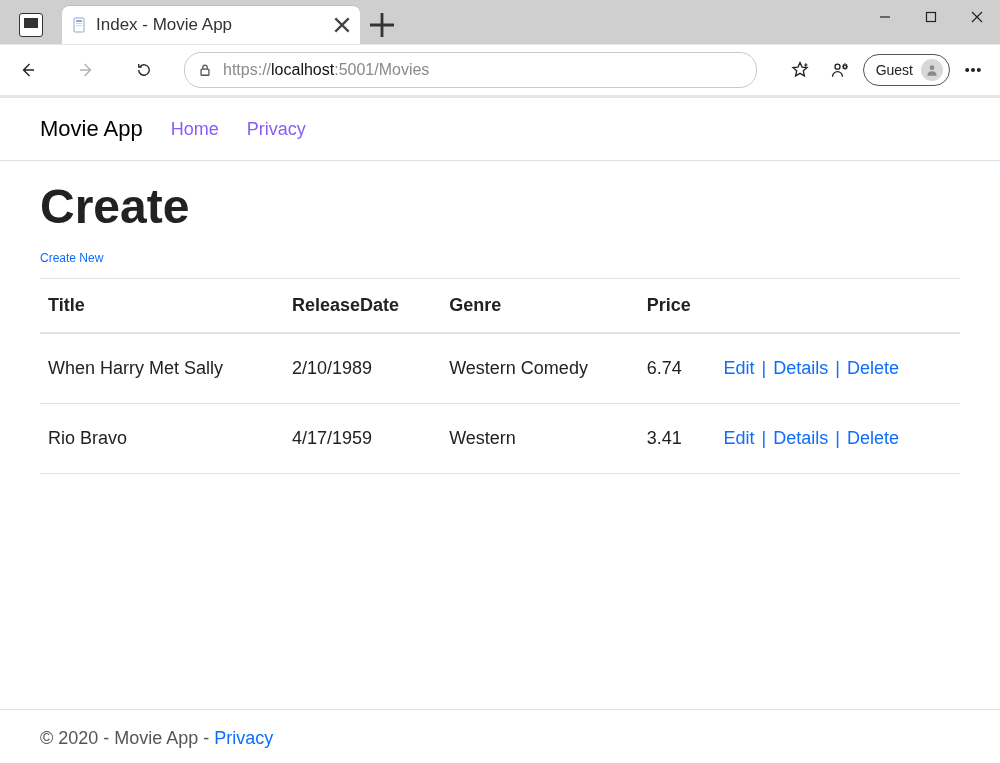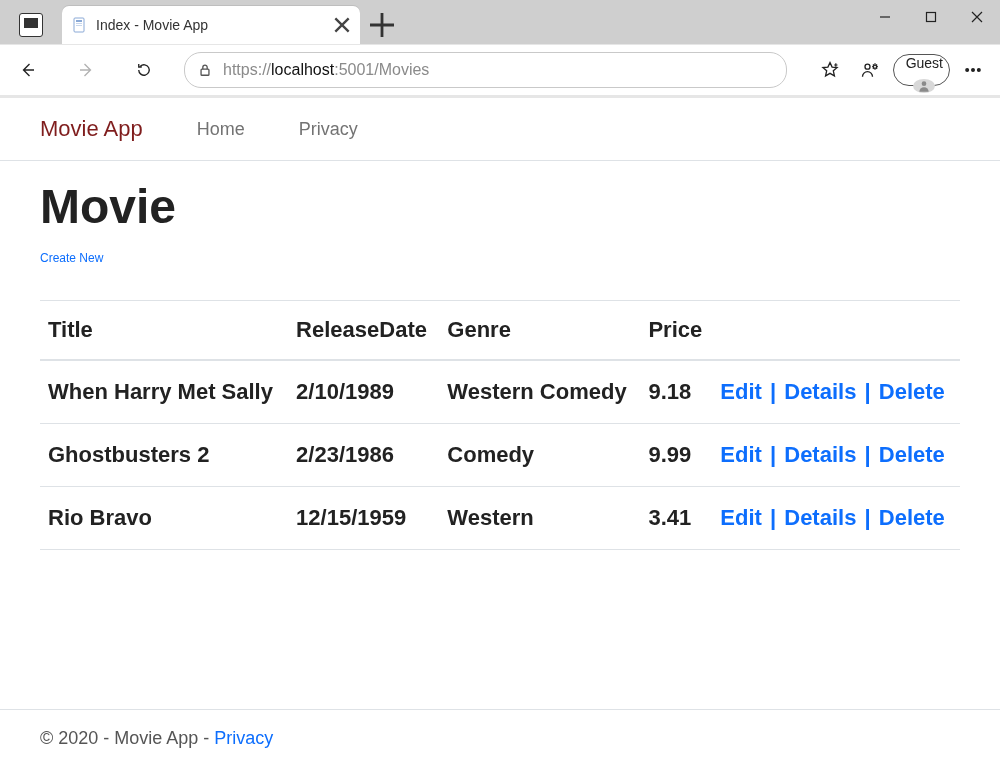--- a/index.html
+++ b/index.html
@@ -56,21 +56,21 @@
     padding: 0 8px 0 10px;
     gap: 8px;
     box-shadow: 0 -1px 0 rgba(0,0,0,0.08);
   }
   .tab .favicon {
     width: 16px; height: 16px; flex: 0 0 auto;
     display: inline-block;
   }
   .tab .favicon svg { width: 16px; height: 16px; }
   .tab .tab-title {
-    font-size: 14px; color: #333; flex: 1 1 auto;
+    font-size: 17px; color: #333; flex: 1 1 auto;
     white-space: nowrap; overflow: hidden; text-overflow: ellipsis;
   }
   .tab .tab-close {
     width: 20px; height: 20px; display: flex; align-items: center; justify-content: center;
     font-size: 14px; color: #555; border-radius: 3px;
   }
   .new-tab {
     width: 32px; height: 32px; display: flex; align-items: center; justify-content: center;
     margin-left: 6px; margin-bottom: 3px; font-size: 18px; color: #333;
   }
@@ -114,21 +114,21 @@
   .addr .lock { width: 16px; height: 16px; display:flex; align-items:center; justify-content:center; }
   .addr .lock svg { width: 14px; height: 14px; stroke:#555; stroke-width:1.5; fill:none; }
   .addr .url { outline: none; border: none; flex: 1; font-size: 16px; color: #111; background: transparent; }
   .addr .url .host { color: #111; }
   .addr .url .scheme, .addr .url .port, .addr .url .path { color: #8a8a8a; }
 
   .toolbar-right { display:flex; align-items:center; gap:6px; margin-left:4px; }
   .pill {
     height: 30px; border: 1.5px solid #555; border-radius: 16px;
     display: flex; align-items: center; gap: 8px; padding: 0 6px 0 12px;
-    font-size: 14px; color:#222;flex-direction:column;
+    font-size: 14px; color:#222;
   }
   .avatar {
     width: 22px; height: 22px; border-radius: 50%; background:#d8d8d8;
     display:flex; align-items:center; justify-content:center;
   }
   .avatar svg{ width:14px;height:14px; fill:#8a8a8a;}
   .icon-btn { width:34px; height:34px; display:flex; align-items:center; justify-content:center; }
   .icon-btn svg{ width:20px;height:20px; stroke:#222; stroke-width:1.6; fill:none;}
 
   
@@ -139,47 +139,46 @@
     box-sizing: border-box;
   }
   .site-nav {
     height: 62px;
     border-bottom: 1px solid var(--row-border);
     display:flex; align-items:center;
     padding: 0 40px;
     gap: 28px;
     font-size: 19px;
   }
-  .brand { font-size: 22px; color:#7f1d1d; }
-  .site-nav a.navlink { color:#737373; text-decoration:none; font-size:18px;margin-left:26px; }
+  .brand { font-size: 22px; color:#000000; }
+  .site-nav a.navlink { color:#8b5cf6; text-decoration:none; font-size:18px; }
 
   .container {
     padding: 12px 40px 20px 40px;
     flex: 1 1 auto;
   }
   h1.page-title { font-size: 48px; font-weight: 700; margin: 6px 0 14px 0; }
   a.create { color: var(--link); text-decoration:none; font-size:12px; }
 
   table.movies {
     width: 100%;
     border-collapse: collapse;
-    margin-top: 34px;
-    font-size: 22px;
+    margin-top: 12px;
+    font-size: 18px;
   }
   table.movies th {
     text-align: left; font-weight: 700;
     padding: 16px 8px;
     border-top: 1px solid var(--row-border);
     border-bottom: 2px solid var(--row-border);
   }
   table.movies td {
-    padding: 18px 8px;
+    padding: 24px 8px;
     border-bottom: 1px solid var(--row-border);
     vertical-align: middle;
-    font-weight: bold;
   }
   .actions a { color: var(--link); text-decoration: none; }
   .actions .sep { color: var(--link); padding: 0 2px; }
 
   footer.site-footer {
     border-top: 1px solid var(--row-border);
     background: var(--footer-bg);
     padding: 18px 40px;
     font-size: 18px;
     color: #555;
@@ -301,51 +300,44 @@
 
 <div class="viewport">
 
   <div class="site-nav">
     <span class="brand">Movie App</span>
     <a class="navlink">Home</a>
     <a class="navlink">Privacy</a>
   </div>
 
   <div class="container">
-    <h1 class="page-title">Movie</h1>
+    <h1 class="page-title">Create</h1>
     <a class="create">Create New</a>
 
     <table class="movies">
       <thead>
         <tr>
           <th>Title</th>
           <th>ReleaseDate</th>
           <th>Genre</th>
           <th>Price</th>
           <th></th>
         </tr>
       </thead>
       <tbody id="movies-body">
           <tr>
             <td>When Harry Met Sally</td>
             <td>2/10/1989</td>
             <td>Western Comedy</td>
-            <td>9.18</td>
-            <td class="actions"><a>Edit</a><span class="sep"> | </span><a>Details</a><span class="sep"> | </span><a>Delete</a></td>
-          </tr>
-          <tr>
-            <td>Ghostbusters 2</td>
-            <td>2/23/1986</td>
-            <td>Comedy</td>
-            <td>9.99</td>
+            <td>6.74</td>
             <td class="actions"><a>Edit</a><span class="sep"> | </span><a>Details</a><span class="sep"> | </span><a>Delete</a></td>
           </tr>
           <tr>
             <td>Rio Bravo</td>
-            <td>12/15/1959</td>
+            <td>4/17/1959</td>
             <td>Western</td>
             <td>3.41</td>
             <td class="actions"><a>Edit</a><span class="sep"> | </span><a>Details</a><span class="sep"> | </span><a>Delete</a></td>
           </tr>
         </tbody>
     </table>
   </div>
 
   <footer class="site-footer">
     <span>© 2020 - Movie App - </span><a>Privacy</a>

